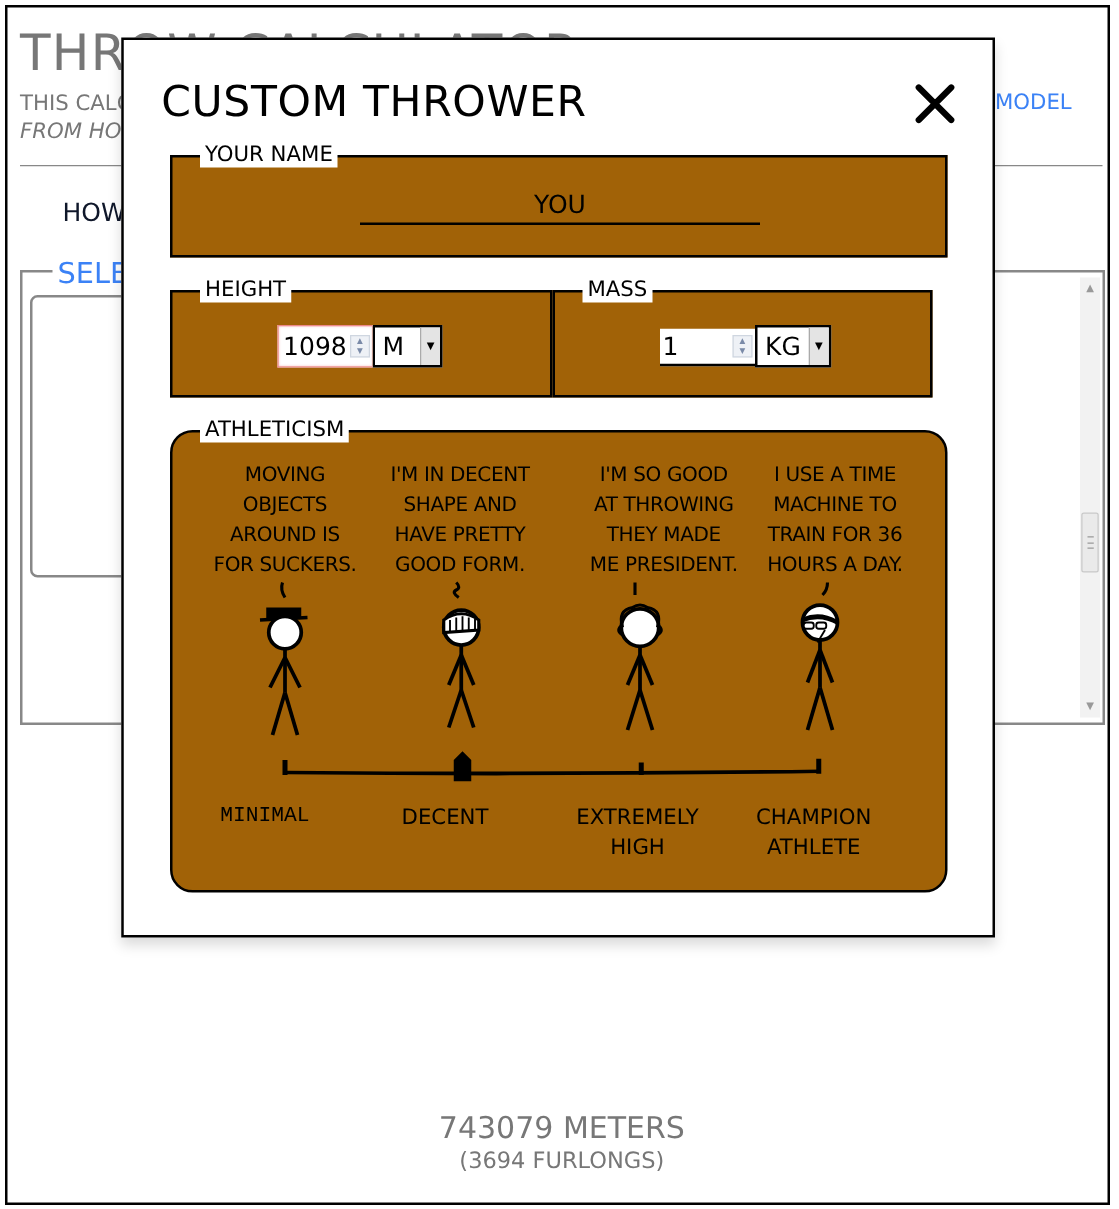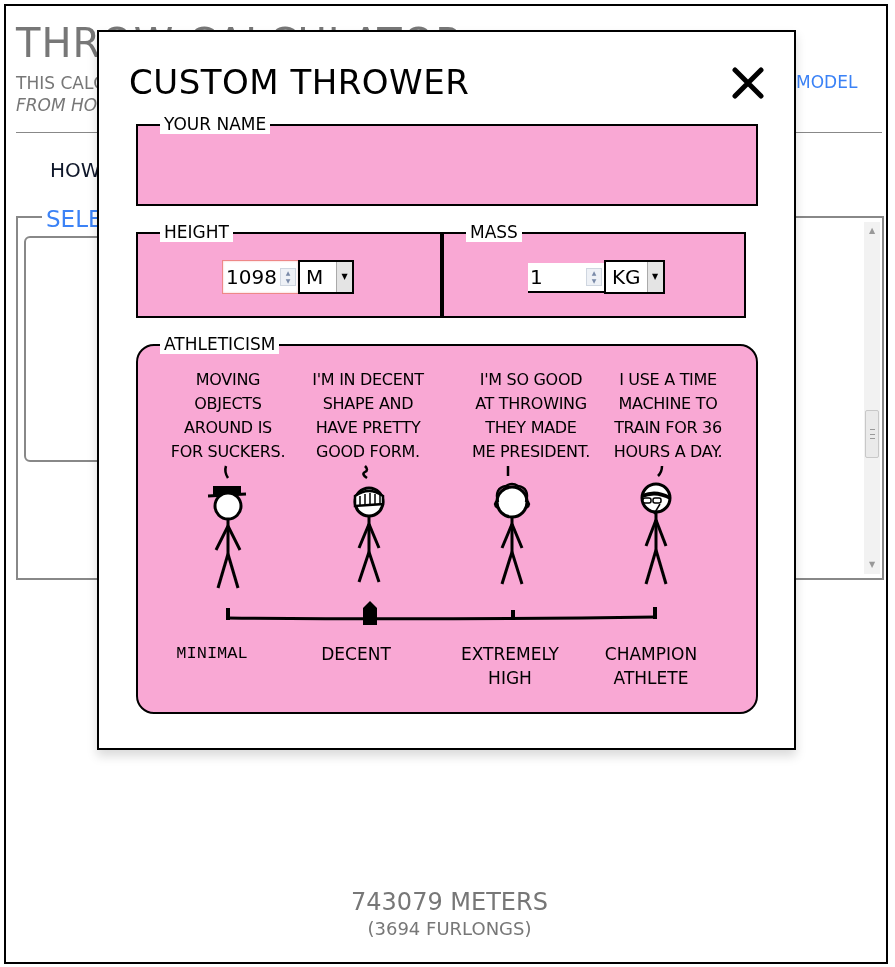--- a/index.html
+++ b/index.html
@@ -74,21 +74,21 @@
     }
     .modal-title {
       position: absolute; left: 30px; top: 30px; font-size: 34px; letter-spacing: 0.5px;
       white-space: nowrap;
     }
     .close-button {
       position: absolute; left: 632px; top: 34px; width: 34px; height: 34px; cursor: pointer;
     }
 
     .fieldset {
-      position: absolute; border: 2px solid #000; background: #f9a8d4;
+      position: absolute; border: 2px solid #000; background: #a16207;
     }
     .legend {
       position: absolute; top: -12px; left: 22px; background: #fff; padding: 0 4px;
       font-size: 17px; line-height: 20px; white-space: nowrap;
     }
 
     .name-fs { left: 37px; top: 92px; width: 622px; height: 82px; }
     .name-input {
       position: absolute; left: 150px; top: 22px; width: 320px; height: 32px;
       border: none; border-bottom: 2px solid #000; background: transparent;
@@ -173,20 +173,21 @@
   <div class="modal-title">CUSTOM THROWER</div>
 
   <div class="close-button">
     <svg width="34" height="34" viewBox="0 0 34 34">
       <path d="M4 4 L30 30 M30 4 L4 30" stroke="#000" stroke-width="5" stroke-linecap="round"></path>
     </svg>
   </div>
 
   <div class="fieldset name-fs">
     <div class="legend">YOUR NAME</div>
+    <input class="name-input" type="text" value="YOU" style="">
   </div>
 
   <div class="fieldset height-fs">
     <div class="legend">HEIGHT</div>
     <div class="num-wrap">
       <div class="num-input invalid">
         <span class="num-value">21098</span>
         <div class="spinner">
           <div class="spin-btn">▲</div>
           <div class="spin-btn">▼</div>

